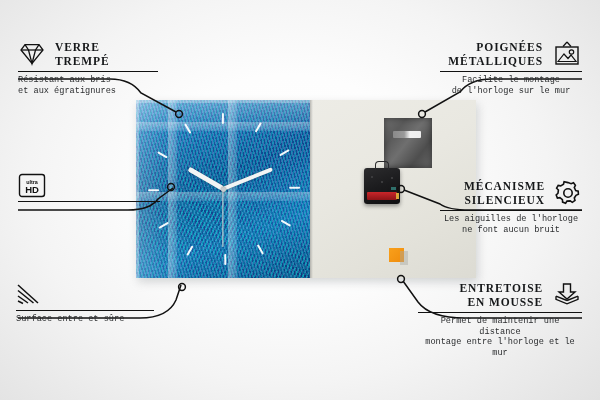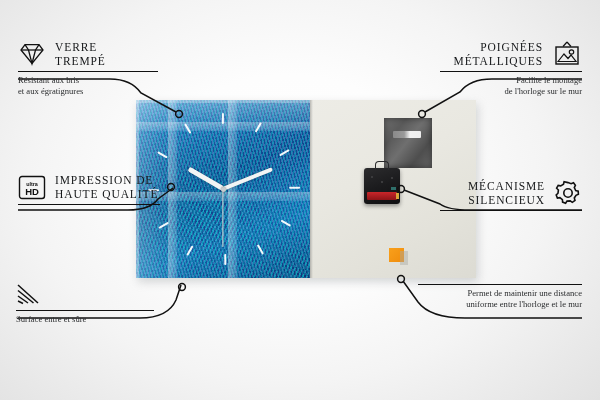--- a/index.html
+++ b/index.html
@@ -164,42 +164,42 @@
   }
 
   
   .callout { position: absolute; }
   .callout .head {
     display: flex; align-items: center; gap: 9px;
   }
   .callout.right .head { flex-direction: row; justify-content: flex-end; }
   .title {
     font-family: "Liberation Serif", serif;
-    font-weight: normal;
+    font-weight: bold;
     font-size: 11.5px;
     letter-spacing: .9px;
     color: #16181a;
     line-height: 14px;
     text-transform: uppercase;
     white-space: pre-line;
   }
   .callout.right .title { text-align: right; }
   .rule {
     height: 0; border-top: 1.6px solid #111;
     margin-top: 3px;
   }
   .desc {
-    font-family: Liberation Serif, serif;
+    font-family: Liberation Mono, monospace;
     font-size: 8.6px;
     color: #2b2d2f;
     line-height: 10.6px;
     margin-top: 3px;
     white-space: pre-line;
   }
-  .callout.right .desc { text-align: right; }
+  .callout.right .desc { text-align: center; }
 
   .ico { flex: 0 0 auto; display: block; }
 
   
   #wires { position: absolute; inset: 0; pointer-events: none; }
 </style>
 </head>
 <body>
 
 <div id="stage">
@@ -290,22 +290,20 @@
 et aux égratignures</div>
   </div>
 
   <div class="callout left" style="left:18px; top:173px; width:142px">
     <div class="head">
       <svg class="ico" width="28" height="25" viewBox="0 0 28 25">
         <rect x="1.5" y="1.5" width="25" height="22" rx="2.5" fill="none" stroke="#111" stroke-width="1.4"></rect>
         <text x="14" y="10.5" font-family="Liberation Sans, sans-serif" font-size="5.4" font-weight="bold" fill="#111" text-anchor="middle">ultra</text>
         <text x="14" y="20" font-family="Liberation Sans, sans-serif" font-size="9.5" font-weight="bold" fill="#111" text-anchor="middle">HD</text>
       </svg>
-      <div class="title">IMPRESSION DE
-HAUTE QUALITÉ</div>
     </div>
     <div class="rule"></div>
   </div>
 
   <div class="callout left" style="left:16px; top:283px; width:138px">
     <div class="head">
       <svg class="ico" width="30" height="24" viewBox="0 0 30 24">
         <g stroke="#111" stroke-width="1.5" fill="none">
           <path d="M2,2 L22,20"></path>
           <path d="M2,7.5 L17.5,20"></path>
@@ -339,21 +337,35 @@
       <div class="title">MÉCANISME
 SILENCIEUX</div>
       <svg class="ico" width="28" height="26" viewBox="0 0 28 26">
         <g fill="none" stroke="#111" stroke-width="1.6">
           <path d="M14,2.6 l3.1,1.1 2.4,-1 1.9,2.6 -1.1,2.3 1.4,2.9 2.5,.6 .2,3.2 -2.4,1 -1.7,2.7 .7,2.5 -2.7,1.8 -2.1,-1.4 -3.2,.2 -1.4,2.1 -3,-1.1 -.2,-2.5 -2.5,-2 -2.5,.4 -1.2,-3 1.8,-1.8 .4,-3.2 -1.8,-1.8 1.6,-2.8 2.5,.5 2.8,-1.6 .6,-2.5 z"></path>
           <circle cx="14" cy="13" r="4.2"></circle>
         </g>
       </svg>
     </div>
     <div class="rule"></div>
+    <div class="desc">Les aiguilles de l'horloge
+ne font aucun bruit</div>
   </div>
 
   <div class="callout right" style="left:418px; top:281px; width:164px">
+    <div class="head">
+      <div class="title">ENTRETOISE
+EN MOUSSE</div>
+      <svg class="ico" width="30" height="26" viewBox="0 0 30 26">
+        <g fill="none" stroke="#111" stroke-width="1.4">
+          <path d="M11.5,2 L18.5,2 L18.5,10 L23,10 L15,17 L7,10 L11.5,10 Z"></path>
+          <path d="M15,18.5 L26,14.2"></path>
+          <path d="M15,18.5 L4,14.2"></path>
+          <path d="M4,14.2 L4,17.4 L15,21.8 L26,17.4 L26,14.2"></path>
+        </g>
+      </svg>
+    </div>
     <div class="rule"></div>
     <div class="desc">Permet de maintenir une distance
-uniforme entre l'horloge et le mur</div>
+montage entre l'horloge et le mur</div>
   </div>
 
 </div>
 
 </body></html>

